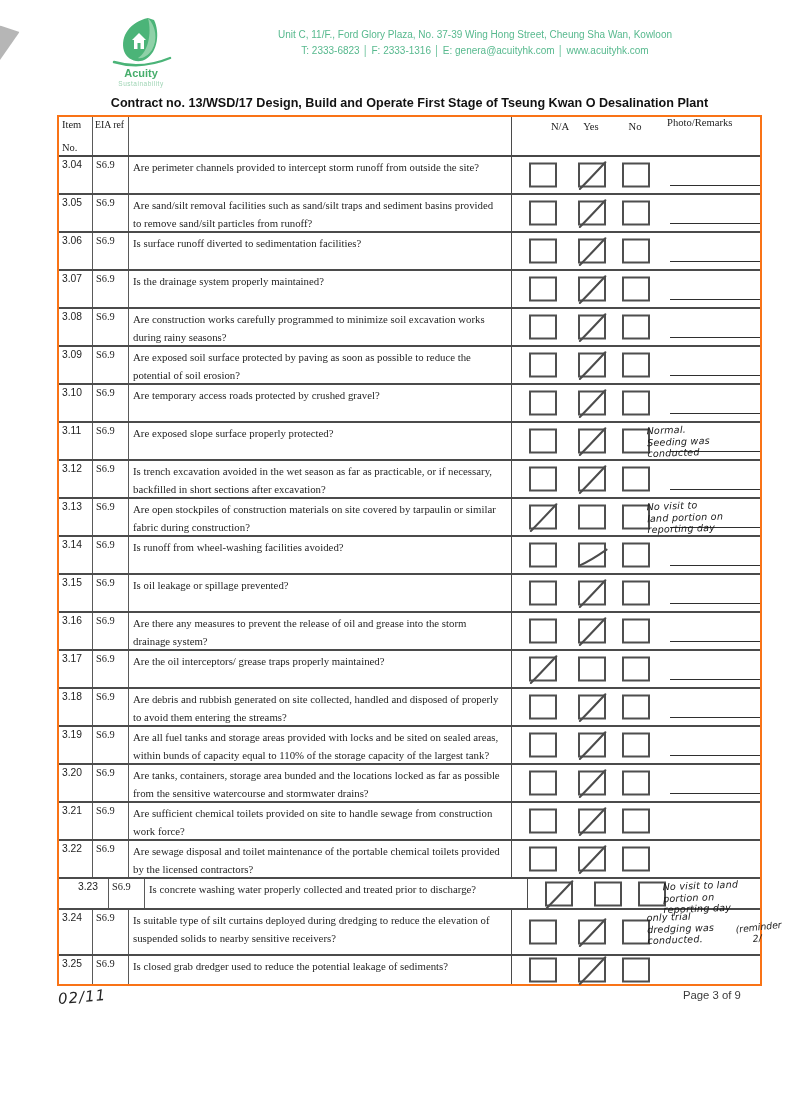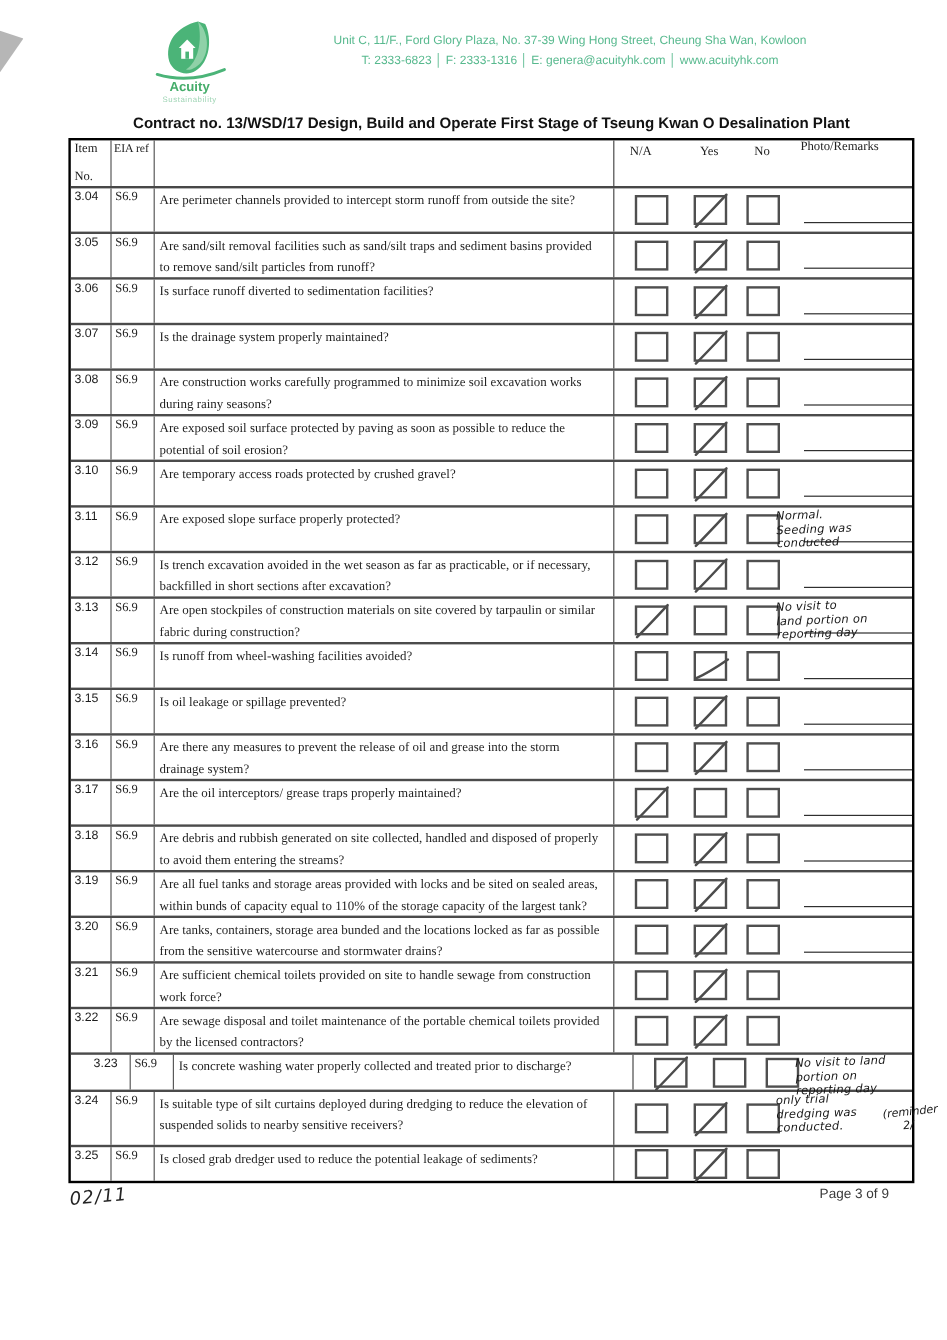--- a/index.html
+++ b/index.html
@@ -7,43 +7,43 @@
     width:789px;height:1117px;position:relative;background:#ffffff;
     font-family:"Liberation Serif",serif;overflow:hidden;
   }
   
   .corner-artifact{
     position:absolute;left:-4px;top:26px;width:22px;height:40px;
     background:#a9a9a9;clip-path:polygon(0 0,100% 12%,12% 100%);
     transform:rotate(6deg);opacity:.85;
   }
   
-  .logo-wrap{position:absolute;left:112px;top:16px;width:92px;height:78px;text-align:center;}
+  .logo-wrap{position:absolute;left:95px;top:16px;width:92px;height:78px;text-align:center;}
   .logo-wrap svg{display:block;margin:0 auto;}
   .logo-name{font-family:"Liberation Sans",sans-serif;font-weight:bold;font-size:11px;color:#46ad6b;line-height:11px;}
   .logo-sub{font-family:"Liberation Sans",sans-serif;font-size:6.5px;color:#9ed4b4;letter-spacing:.5px;line-height:9px;}
   .head-block{position:absolute;left:185px;top:24px;width:580px;text-align:center;font-family:"Liberation Sans",sans-serif;}
   .company-name{font-size:17.5px;font-weight:bold;color:#2fa472;line-height:20px;}
   .company-address{font-size:10px;color:#57b98e;line-height:16px;margin-top:3px;}
   .company-contact{font-size:10px;color:#57b98e;line-height:16px;}
   .doc-title{
     position:absolute;left:57px;top:96px;width:705px;text-align:center;
     font-family:"Liberation Sans",sans-serif;font-weight:bold;font-size:12.6px;color:#121212;
   }
   
   .doc-table{
     position:absolute;left:57px;top:115px;width:705px;
-    border:2px solid #000000;box-sizing:border-box;background:#fff;
+    border:2px solid #f97316;box-sizing:border-box;background:#fff;
   }
   .thead{display:flex;height:40px;border-bottom:2px solid #474747;box-sizing:border-box;}
   .th-item{width:34px;border-right:1px solid #5a5a5a;box-sizing:border-box;display:flex;flex-direction:column;justify-content:space-between;padding:2px 0 2px 3px;font-size:10.5px;color:#222;}
   .th-eia{width:36px;border-right:1px solid #5a5a5a;box-sizing:border-box;padding:2px 0 0 2px;font-size:9.8px;color:#222;}
   .th-q{width:383px;border-right:1.5px solid #4b4b4b;box-sizing:border-box;}
   .th-checks{flex:1;position:relative;font-size:10.6px;color:#222;}
-  .th-na{position:absolute;left:7px;width:30px;top:4px;text-align:center;}
+  .th-na{position:absolute;left:33px;width:30px;top:4px;text-align:center;}
   .th-yes{position:absolute;left:64px;width:30px;top:4px;text-align:center;}
   .th-no{position:absolute;left:108px;width:30px;top:4px;text-align:center;}
   .th-remarks{position:absolute;left:155px;top:0;}
   .rows{position:relative;}
   .row{display:flex;height:38px;border-bottom:2px solid #4b4b4b;box-sizing:border-box;position:relative;}
   .rows .row:last-child{border-bottom:none;}
   .rows .row:nth-child(20){height:31px;padding-left:16px;}
   .rows .row:nth-child(21){height:46px;}
   .rows .row:nth-child(22){height:28px;}
   .c-item{width:34px;border-right:1px solid #5a5a5a;box-sizing:border-box;padding:2px 0 0 3px;font-family:"Liberation Sans",sans-serif;font-size:10.3px;color:#1d1d1d;}

